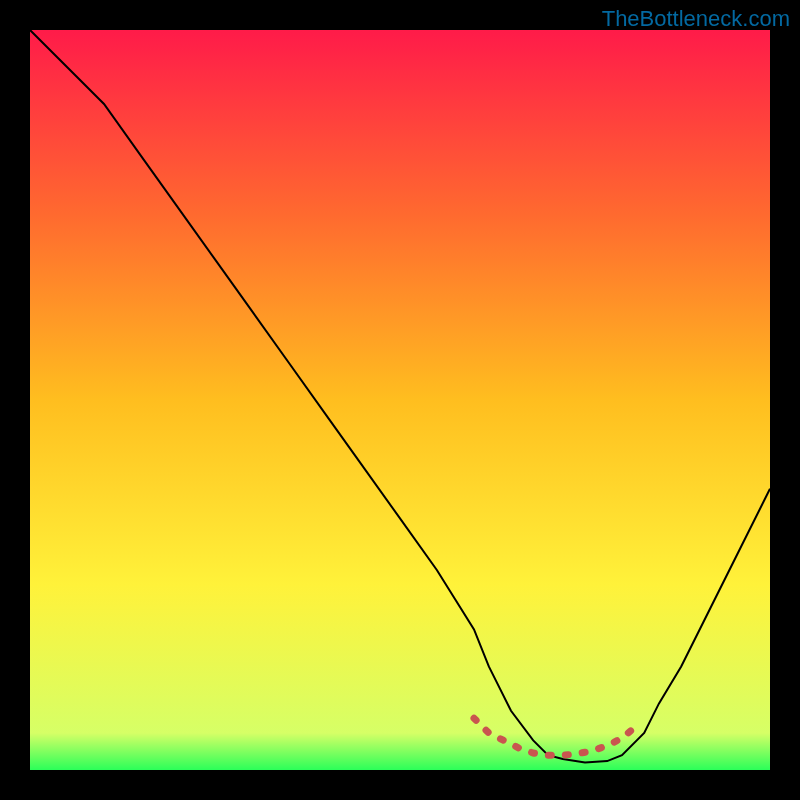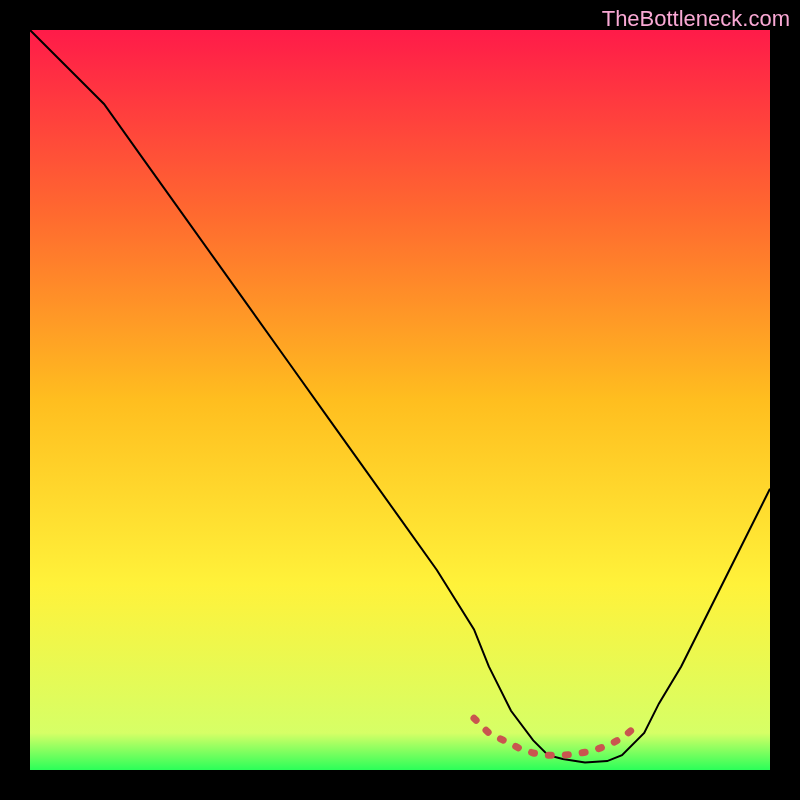--- a/index.html
+++ b/index.html
@@ -8,21 +8,21 @@
     background: #000;
     width: 800px;
     height: 800px;
     position: relative;
     font-family: Arial, Helvetica, sans-serif;
   }
   .watermark {
     position: absolute;
     top: 6px;
     right: 10px;
-    color: #f9a8d4;
+    color: #0369a1;
     font-size: 22px;
     font-weight: 500;
     z-index: 10;
   }
   .plot-area {
     position: absolute;
     left: 30px;
     top: 30px;
     width: 740px;
     height: 740px;

